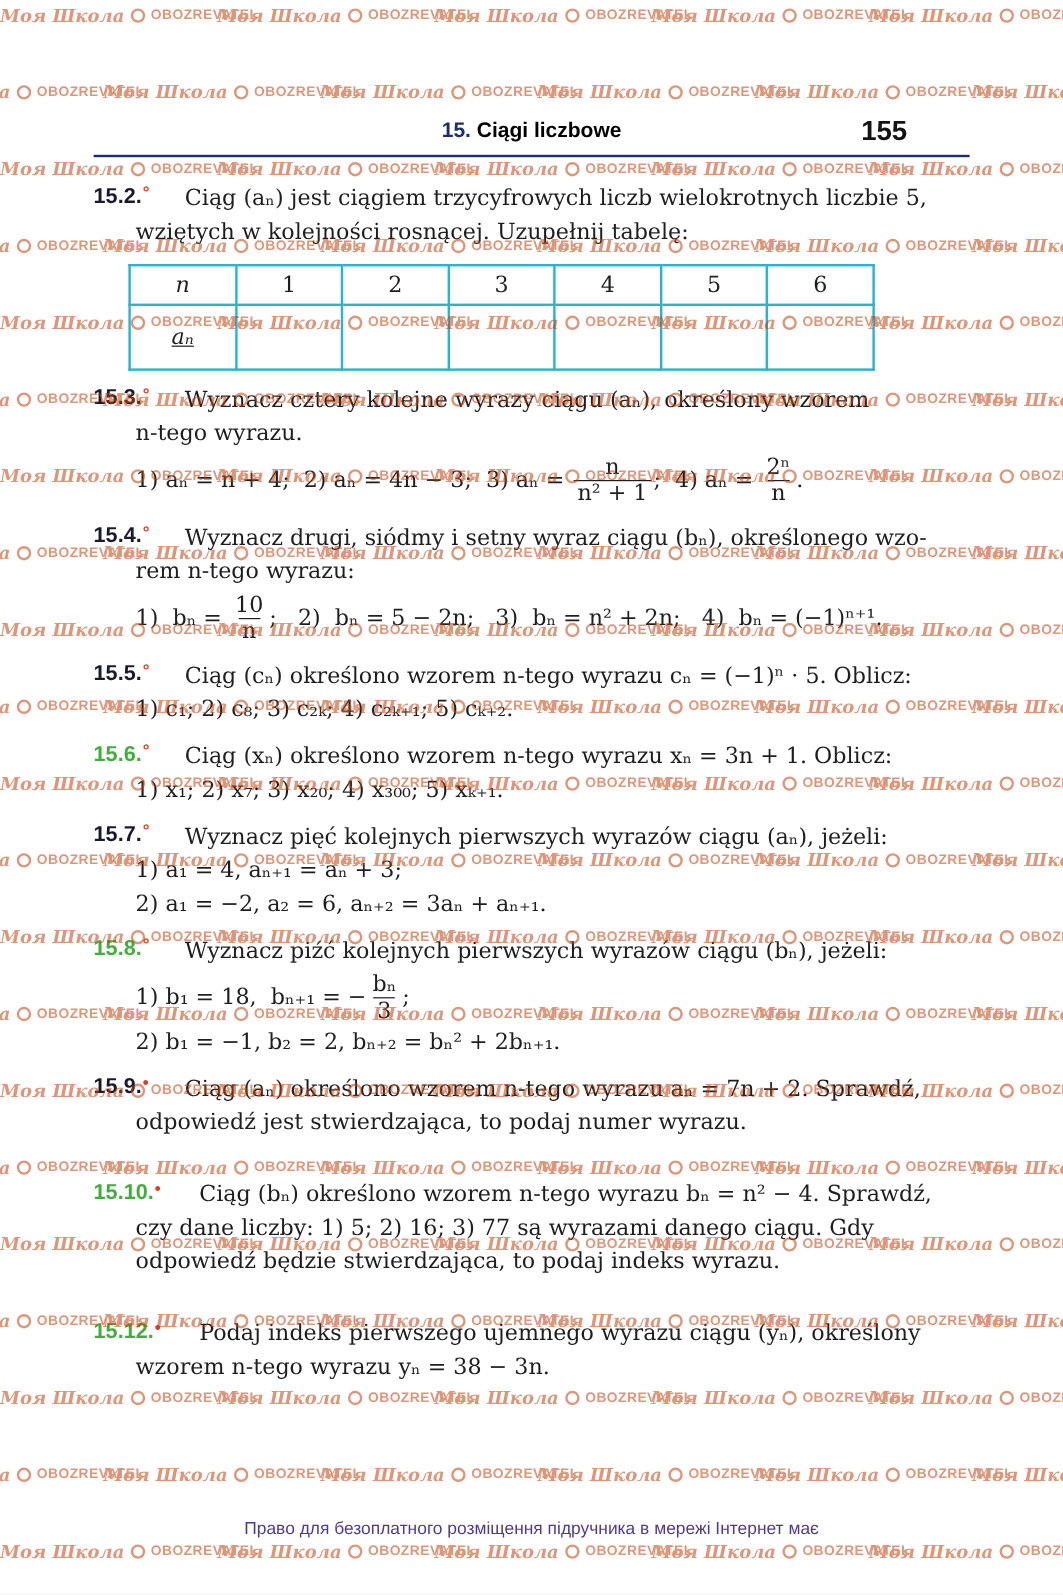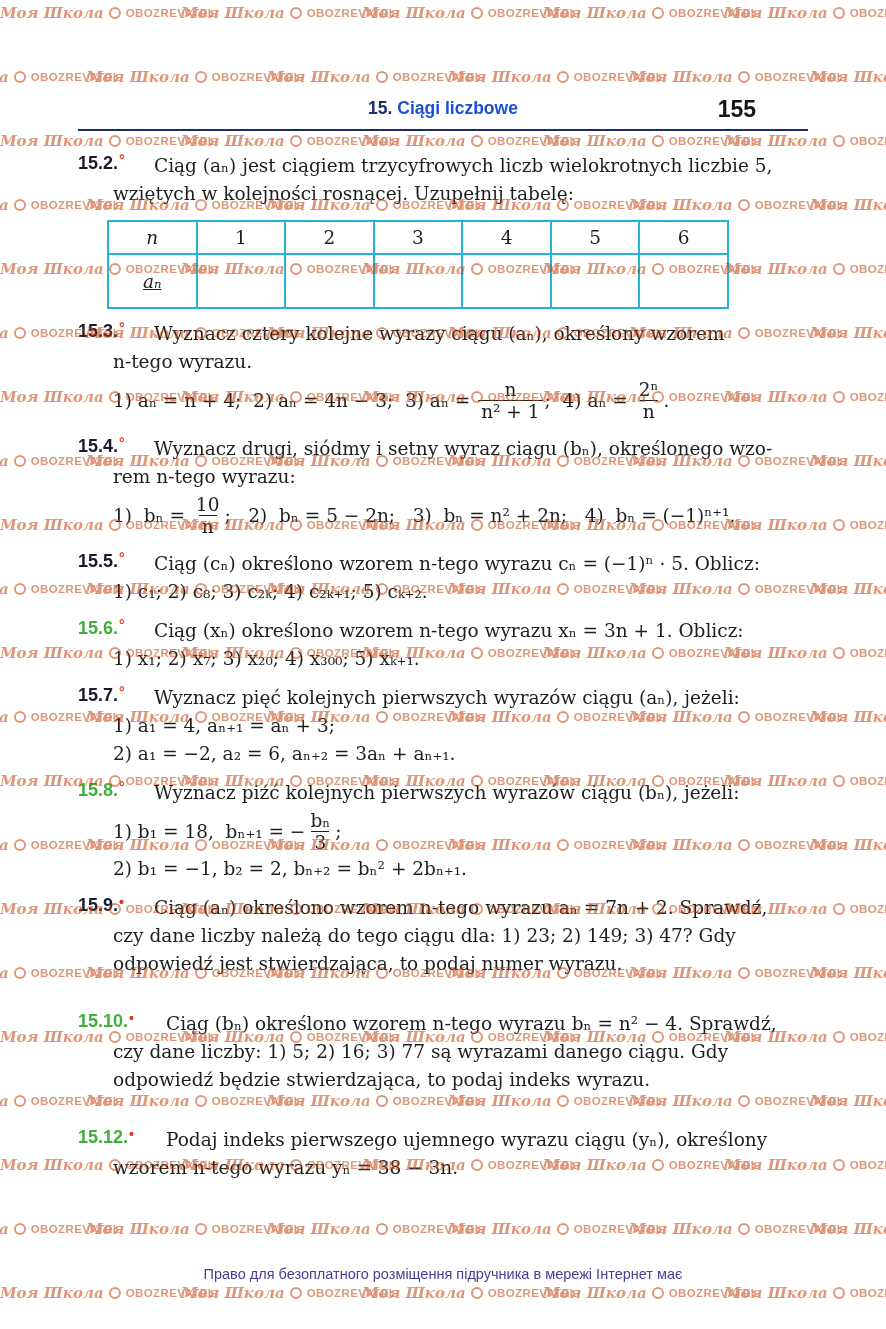--- a/index.html
+++ b/index.html
@@ -7,21 +7,21 @@
     position:relative;width:886px;height:1329px;margin:0 auto;
     background:#ffffff;overflow:hidden;
     font-family:"DejaVu Serif","Liberation Serif",serif;
     color:#1e1e1e;
   }
   
   .header{position:absolute;top:98px;left:78px;width:730px;height:26px;}
   .header-title{position:absolute;left:0;right:0;text-align:center;
     font-family:"Liberation Sans",sans-serif;font-size:17.5px;font-weight:bold;}
   .header-title .chnum{color:#1c2d6b;}
-  .header-title .chtitle{color:#1d4ed8;font-weight:600;}
+  .header-title .chtitle{color:#000000;font-weight:600;}
   .page-number{position:absolute;right:52px;top:-2px;
     font-family:"Liberation Sans",sans-serif;font-size:23px;font-weight:bold;color:#141414;}
   .rule{position:absolute;top:129px;left:78px;width:730px;height:2px;background:#1c2d6b;}
   
   .content{position:absolute;top:152px;left:113px;width:700px;}
   .problem{position:relative;margin-bottom:11px;font-size:18.5px;}
   .pline{line-height:28px;min-height:28px;white-space:pre;}
   .pline.first{padding-left:41px;}
   .pline.first.wide{padding-left:53px;margin-top:32px;}
   .pnum{position:absolute;left:-35px;top:0;
@@ -147,21 +147,20 @@
         <span>1) b₁ = 18,  bₙ₊₁ = −</span>
         <span class="frac"><span class="num">bₙ</span><span class="den">3</span></span>
         <span>;</span>
       </div>
       <div class="pline">2) b₁ = −1, b₂ = 2, bₙ₊₂ = bₙ² + 2bₙ₊₁.</div>
     </div>
 
     <div class="problem">
       <span class="pnum"><span>15.9.</span><span class="marker">•</span></span>
       <div class="pline first">Ciąg (aₙ) określono wzorem n-tego wyrazu aₙ = 7n + 2. Sprawdź,</div>
-      <div class="pline">czy dane liczby należą do tego ciągu dla: 1) 23; 2) 149; 3) 47? Gdy</div>
       <div class="pline">odpowiedź jest stwierdzająca, to podaj numer wyrazu.</div>
     </div>
 
     <div class="problem">
       <span class="pnum green"><span>15.10.</span><span class="marker">•</span></span>
       <div class="pline first wide">Ciąg (bₙ) określono wzorem n-tego wyrazu bₙ = n² − 4. Sprawdź,</div>
       <div class="pline">czy dane liczby: 1) 5; 2) 16; 3) 77 są wyrazami danego ciągu. Gdy</div>
       <div class="pline">odpowiedź będzie stwierdzająca, to podaj indeks wyrazu.</div>
     </div>
 

